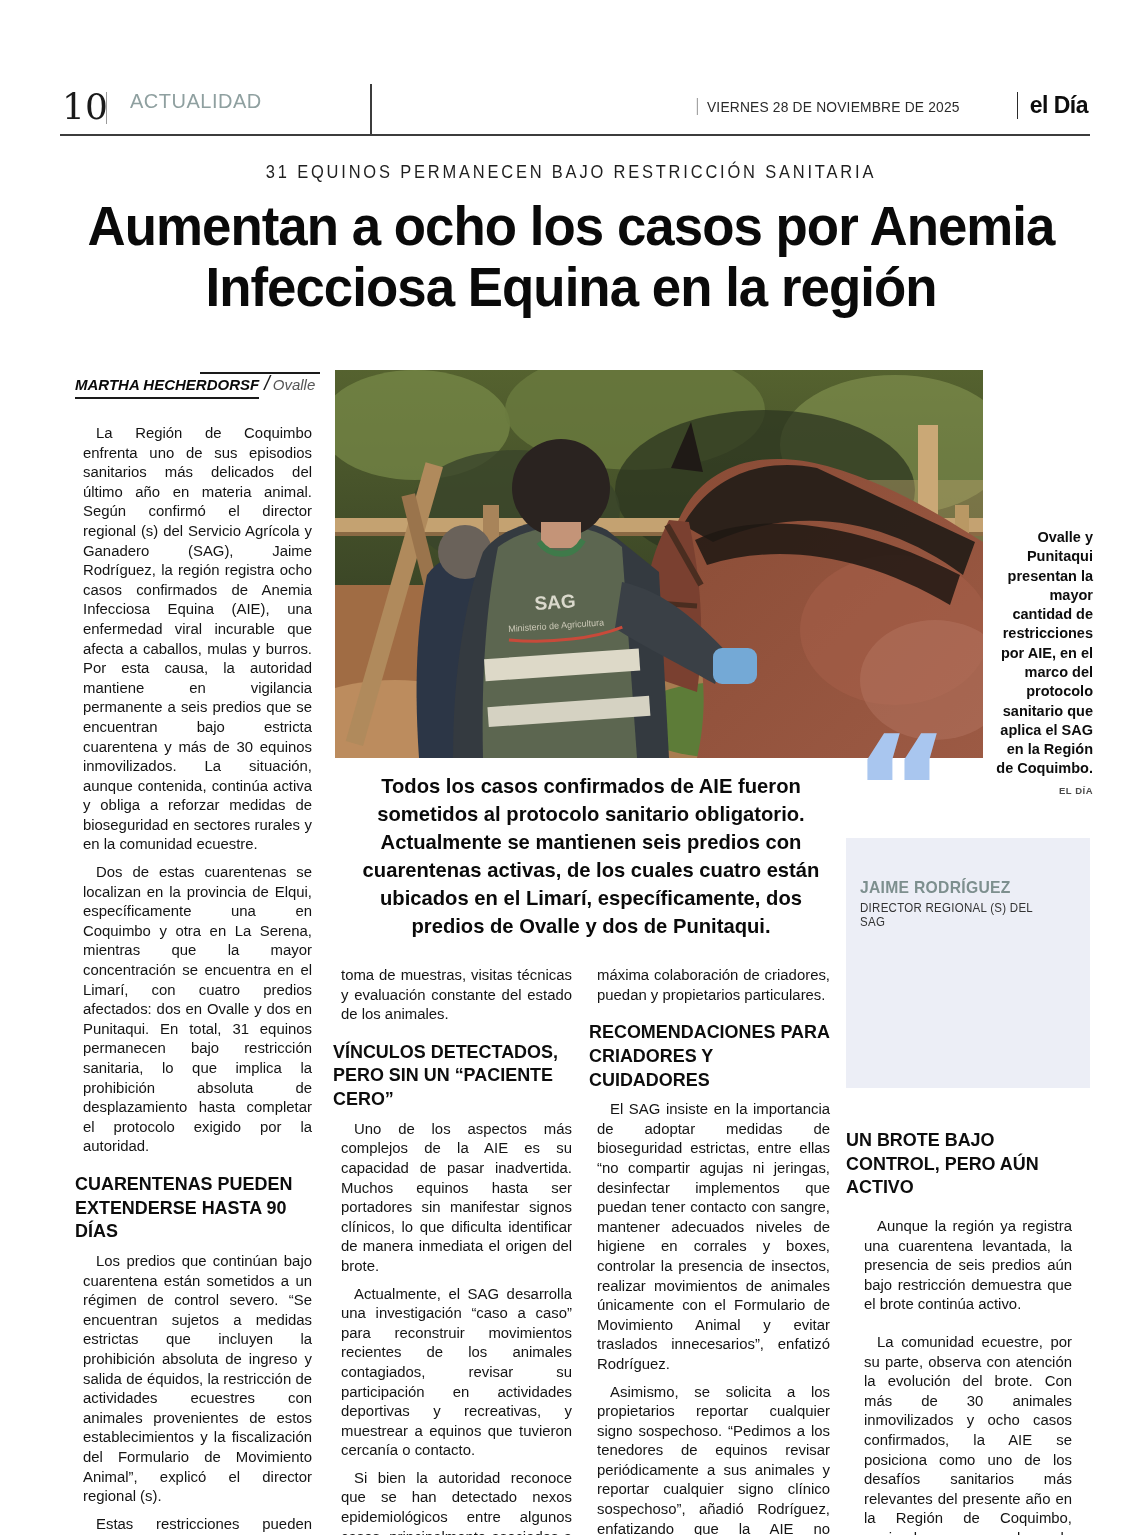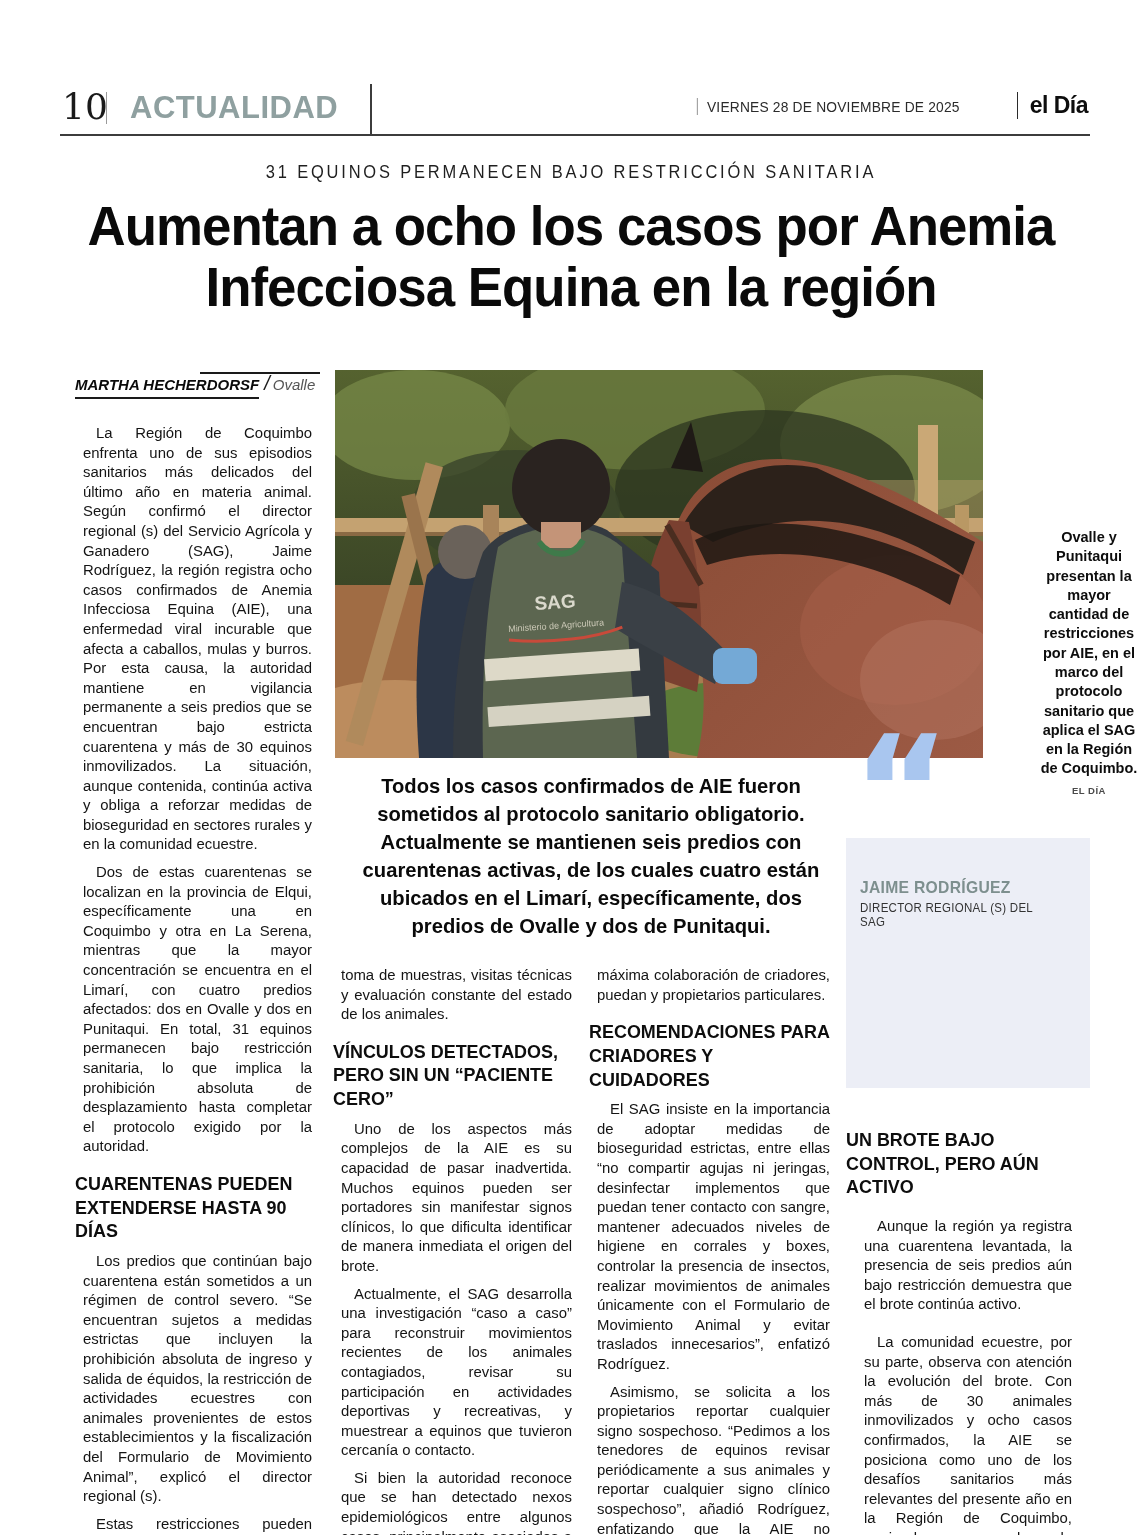--- a/index.html
+++ b/index.html
@@ -4,21 +4,21 @@
 <style>
   html,body{margin:0;padding:0;background:#ffffff;}
   .page{position:relative;width:1142px;height:1535px;background:#fff;overflow:hidden;
         font-family:"Liberation Sans",sans-serif;color:#111;padding-left:16px;}
 
   
   .hdr{position:absolute;left:60px;top:84px;width:1030px;height:50px;border-bottom:2.5px solid #3c3c3c;}
   .hdr-vrule{position:absolute;left:310px;top:0;width:1.5px;height:50px;background:#3c3c3c;}
   .pagenum{position:absolute;left:2px;top:2px;font-family:"DejaVu Serif",serif;font-size:36px;color:#1a1a1a;}
   .hdr-sep1{position:absolute;left:46px;top:8px;width:1px;height:32px;background:#9a9a9a;}
-  .section{position:absolute;left:70px;top:6px;font-size:31px;font-weight:700;color:#8fa0a0;letter-spacing:.5px;}
+  .section{position:absolute;left:70px;top:6px;font-size:20px;font-weight:400;color:#8fa0a0;letter-spacing:.5px;}
   .dateline{position:absolute;right:130px;top:14px;font-size:15px;color:#2b2b2b;letter-spacing:.2px;
             border-left:1px solid #8a8a8a;padding-left:10px;transform:scaleX(.92);transform-origin:right center;}
   .brand{position:absolute;right:2px;top:8px;font-size:23px;font-weight:700;color:#0d0d0d;
          border-left:1.5px solid #2b2b2b;padding-left:12px;letter-spacing:-.5px;}
 
   
   .kicker{position:absolute;left:0;top:162px;width:1142px;text-align:center;font-size:17.5px;
           letter-spacing:3px;color:#1f1f1f;transform:scaleX(.94);}
   .headline{position:absolute;left:0;top:196px;width:1142px;text-align:center;font-weight:700;
             font-size:55px;line-height:1.1;color:#0a0a0a;letter-spacing:-1px;transform:scaleX(.96);}
@@ -39,21 +39,21 @@
   .col1{left:75px;top:416px;width:245px;}
   .col2{left:333px;top:958px;width:247px;}
   .col3{left:589px;top:958px;width:249px;}
   .col4{left:846px;top:1128px;width:244px;font-size:14.9px;line-height:1.315;text-align:justify;position:absolute;color:#141414;}
   .col4 p{margin:18px;text-indent:13px;}
   .col4 .col-head{margin:0 0 12px;}
 
   
   .photo{position:absolute;left:335px;top:370px;width:648px;height:388px;overflow:hidden;background:#6a6a4a;}
   .caption{position:absolute;left:991px;top:528px;width:102px;font-size:14.5px;font-weight:700;
-           line-height:1.33;color:#0d0d0d;text-align:center;margin-left:47px;}
+           line-height:1.33;color:#0d0d0d;text-align:right;}
   .credit{margin-top:6px;font-size:9.5px;font-weight:700;color:#4a4a4a;letter-spacing:.5px;}
 
   
   .intro{position:absolute;left:345px;top:772px;width:492px;text-align:center;font-weight:700;
          font-size:20.5px;line-height:1.37;color:#0a0a0a;transform:scaleX(.985);}
 
   
   .quote-box{position:absolute;left:846px;top:838px;width:244px;height:250px;background:#eceef6;box-sizing:border-box;
              padding:26px 14px 0 14px;}
   .quote-mark{position:absolute;left:852px;top:716px;font-family:"DejaVu Sans",sans-serif;font-weight:700;
@@ -177,21 +177,21 @@
     <p>Dos de estas cuarentenas se localizan en la provincia de Elqui, específicamente una en Coquimbo y otra en La Serena, mientras que la mayor concentración se encuentra en el Limarí, con cuatro predios afectados: dos en Ovalle y dos en Punitaqui. En total, 31 equinos permanecen bajo restricción sanitaria, lo que implica la prohibición absoluta de desplazamiento hasta completar el protocolo exigido por la autoridad.</p>
     <div class="col-head">CUARENTENAS PUEDEN EXTENDERSE HASTA 90 DÍAS</div>
     <p>Los predios que continúan bajo cuarentena están sometidos a un régimen de control severo. “Se encuentran sujetos a medidas estrictas que incluyen la prohibición absoluta de ingreso y salida de équidos, la restricción de actividades ecuestres con animales provenientes de estos establecimientos y la fiscalización del Formulario de Movimiento Animal”, explicó el director regional (s).</p>
     <p>Estas restricciones pueden extenderse por 90 días, periodo que corresponde al máximo tiempo de incubación de la enfermedad. Para levantar una cuarentena, el SAG exige resultados negativos en muestreos seriados, ausencia de nuevos casos, nula presencia de movimientos irregulares y condiciones adecuadas de bioseguridad dentro del predio.</p>
 
   </div>
 
   <div class="col col2">
     <p class="cont">toma de muestras, visitas técnicas y evaluación constante del estado de los animales.</p>
     <div class="col-head">VÍNCULOS DETECTADOS, PERO SIN UN “PACIENTE CERO”</div>
-    <p>Uno de los aspectos más complejos de la AIE es su capacidad de pasar inadvertida. Muchos equinos pueden ser portadores sin manifestar signos clínicos, lo que dificulta identificar de manera inmediata el origen del brote.</p>
+    <p>Uno de los aspectos más complejos de la AIE es su capacidad de pasar inadvertida. Muchos equinos hasta ser portadores sin manifestar signos clínicos, lo que dificulta identificar de manera inmediata el origen del brote.</p>
     <p>Actualmente, el SAG desarrolla una investigación “caso a caso” para reconstruir movimientos recientes de los animales contagiados, revisar su participación en actividades deportivas y recreativas, y muestrear a equinos que tuvieron cercanía o contacto.</p>
     <p>Si bien la autoridad reconoce que se han detectado nexos epidemiológicos entre algunos casos, principalmente asociados a desplazamientos para actividades ecuestres, aún no existe un origen único del foco regional. Esta característica convierte la vigilancia en una tarea permanente y exige</p>
   </div>
 
   <div class="col col3">
     <p class="cont">máxima colaboración de criadores, puedan y propietarios particulares.</p>
     <div class="col-head">RECOMENDACIONES PARA CRIADORES Y CUIDADORES</div>
     <p>El SAG insiste en la importancia de adoptar medidas de bioseguridad estrictas, entre ellas “no compartir agujas ni jeringas, desinfectar implementos que puedan tener contacto con sangre, mantener adecuados niveles de higiene en corrales y boxes, controlar la presencia de insectos, realizar movimientos de animales únicamente con el Formulario de Movimiento Animal y evitar traslados innecesarios”, enfatizó Rodríguez.</p>
     <p>Asimismo, se solicita a los propietarios reportar cualquier signo sospechoso. “Pedimos a los tenedores de equinos revisar periódicamente a sus animales y reportar cualquier signo clínico sospechoso”, añadió Rodríguez, enfatizando que la AIE no representa riesgo para las personas, pero sí para la actividad ecuestre regional, que abarca desde caballos de trabajo hasta ejemplares de competencia y recreación.</p>
   </div>

